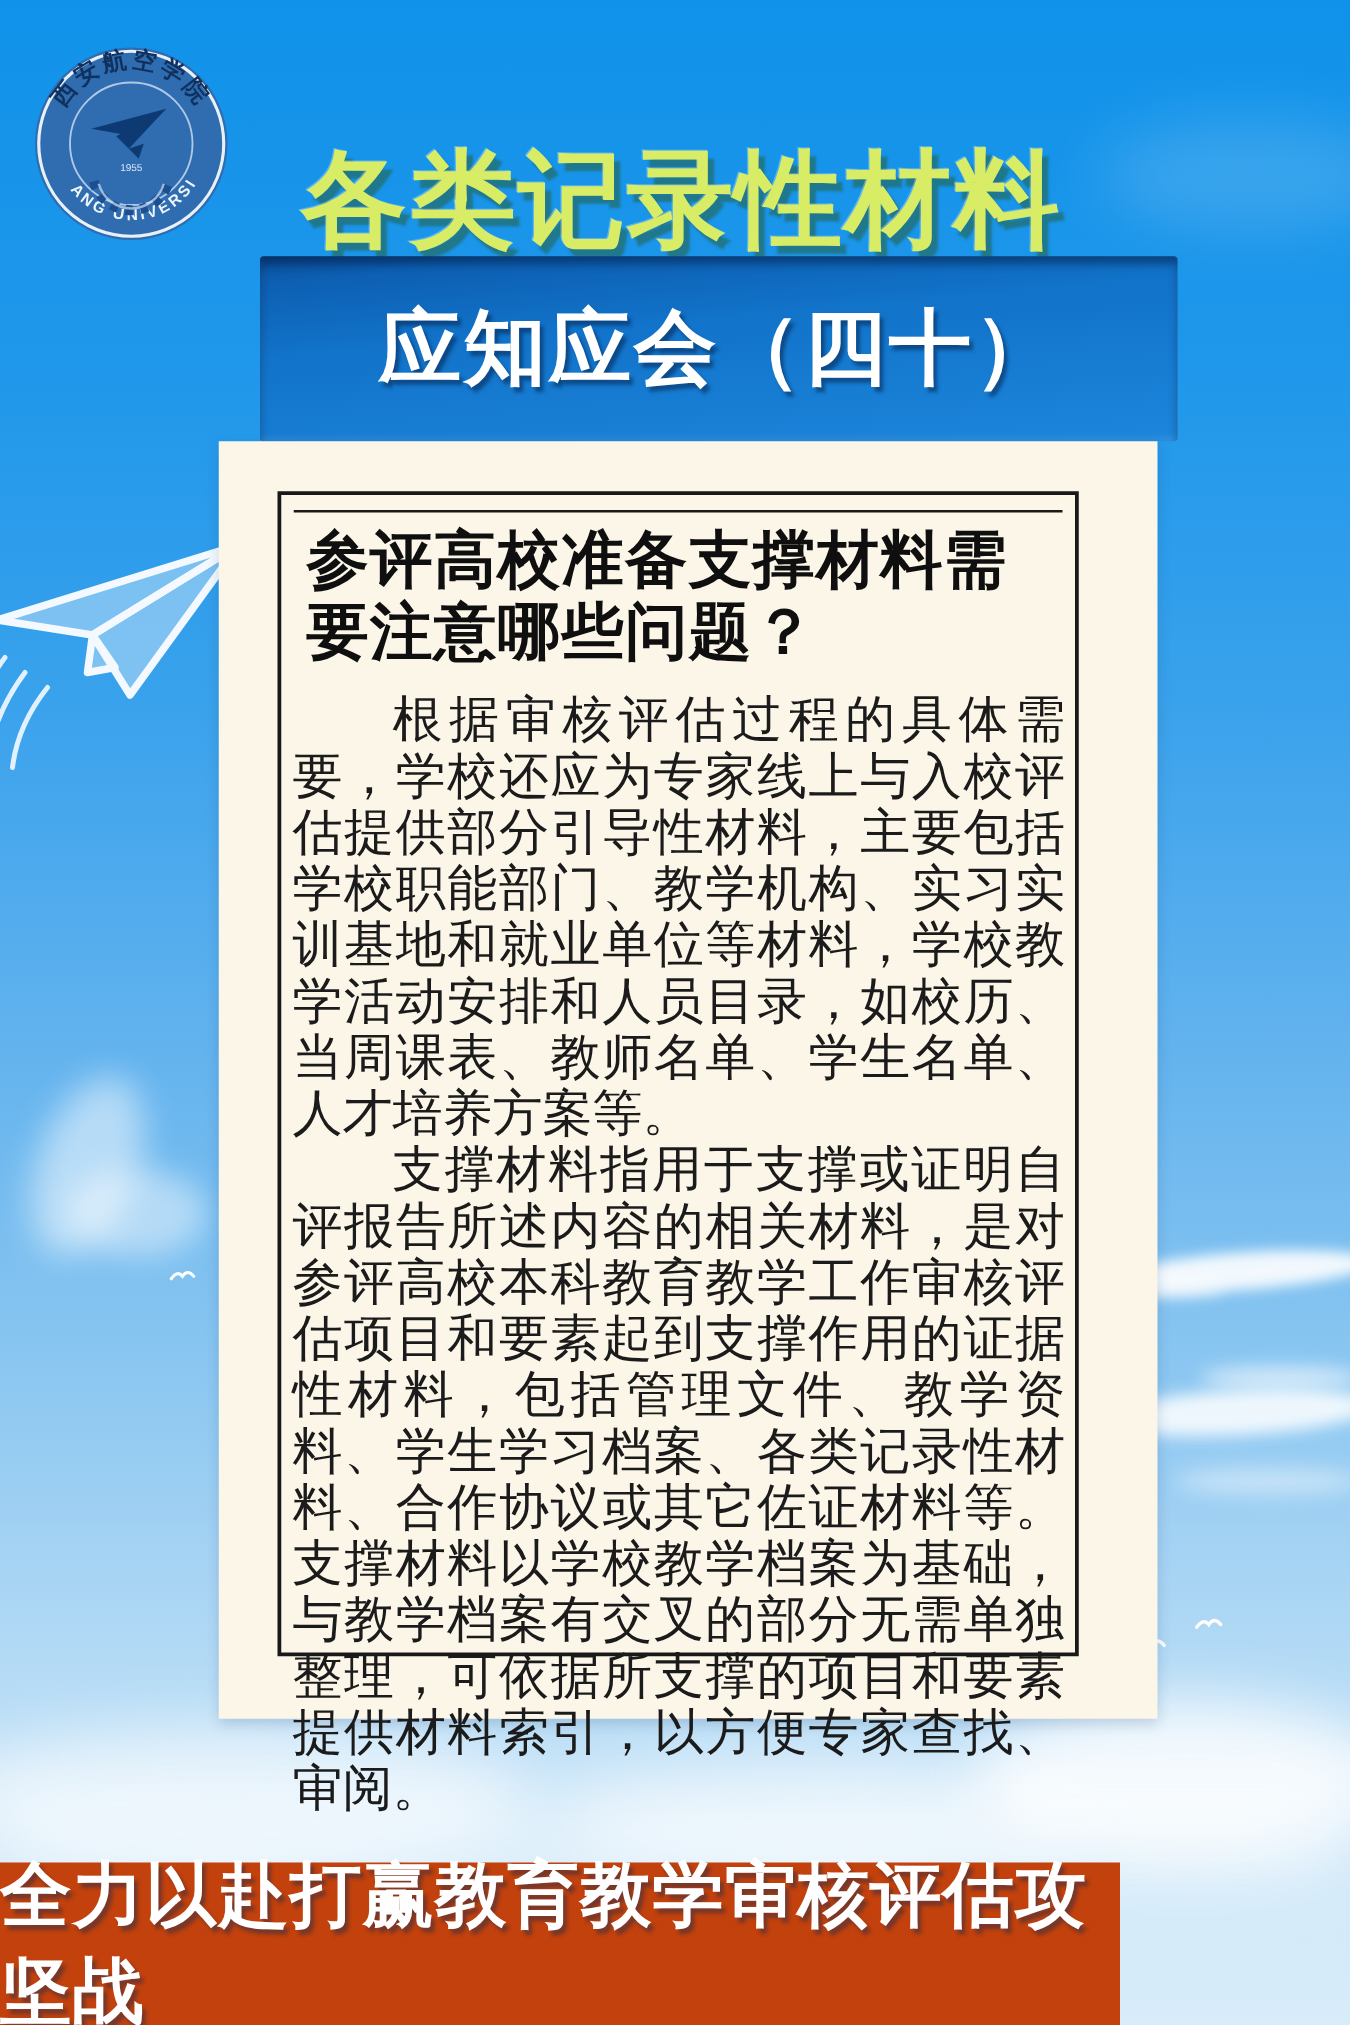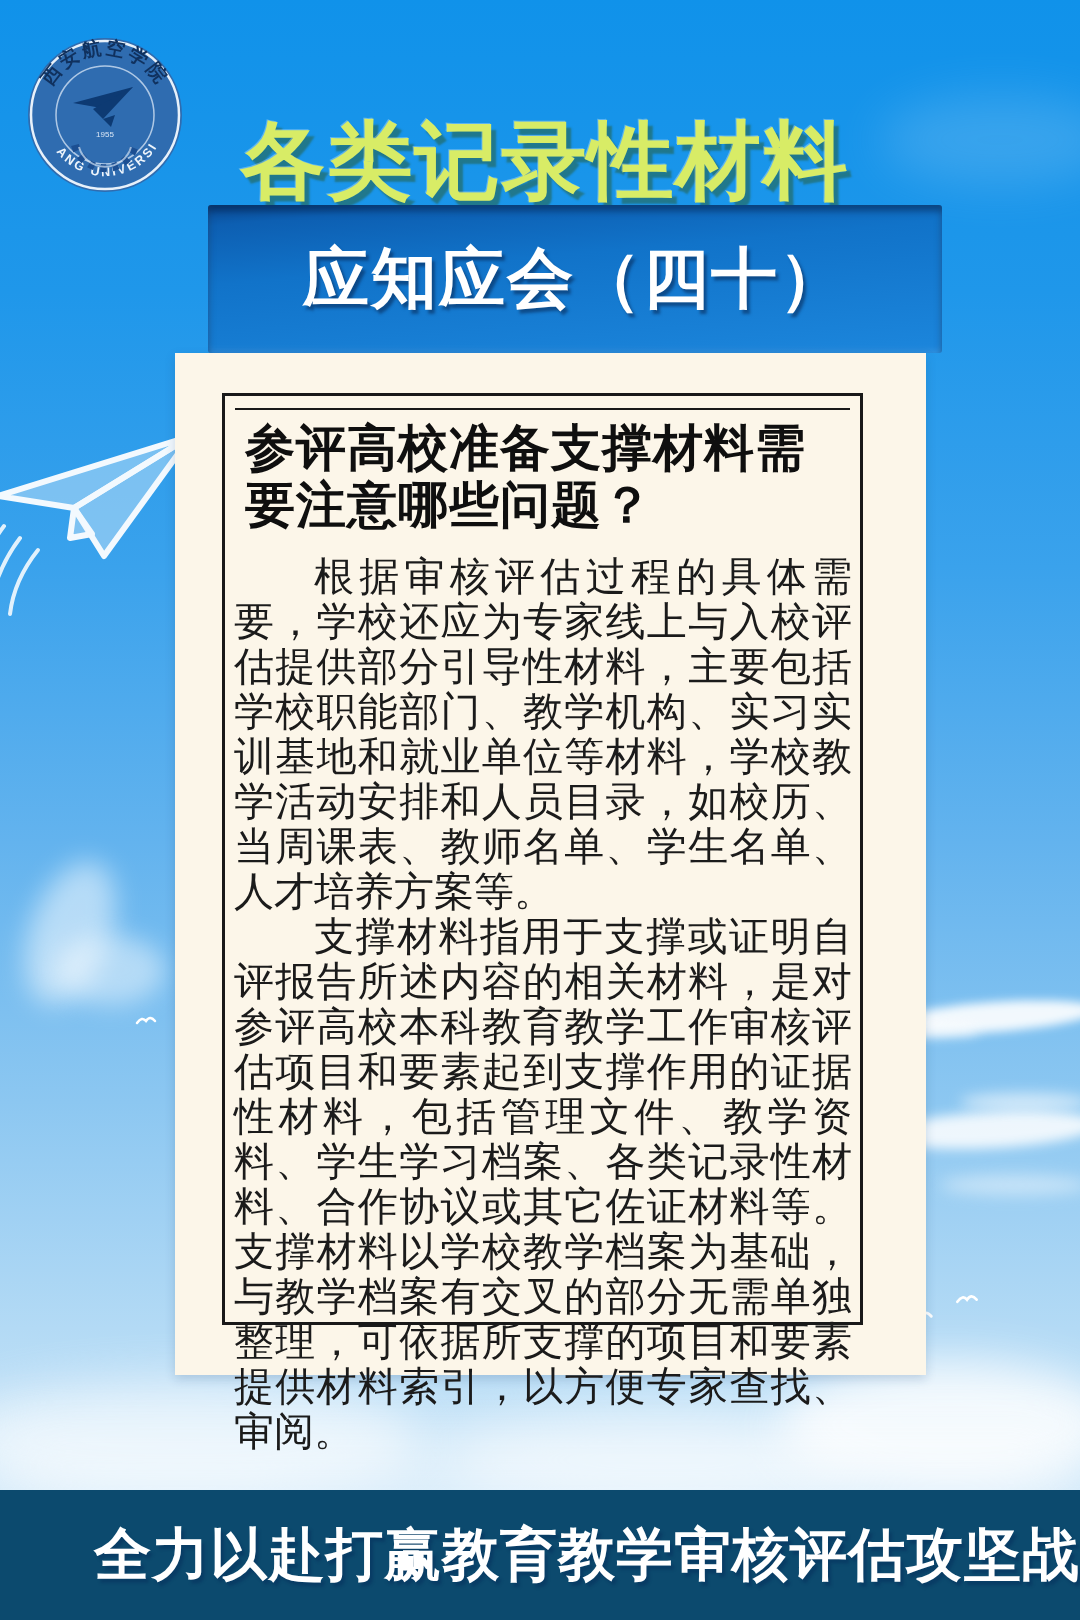--- a/index.html
+++ b/index.html
@@ -35,22 +35,22 @@
     border:3px solid #191919;box-sizing:border-box;}
   .rule{position:absolute;left:10px;right:10px;top:12px;height:0;
     border-top:2px solid #191919;}
   .question{position:absolute;left:20px;right:12px;top:24px;margin:0;
     font-size:50px;line-height:57px;font-weight:800;color:#0f0f0f;letter-spacing:1px;}
   .body-text{position:absolute;left:9px;right:8px;top:158px;
     font-family:"DejaVu Serif","Liberation Serif",serif;
     font-size:40px;line-height:45px;color:#1b1b1b;text-align:justify;}
   .body-text p{margin:0;text-indent:2em;}
   
-  .footer-banner{position:absolute;left:0;top:1490px;width:1080px;height:130px;z-index:2;
-    background:#0c4a6e;display:flex;align-items:center;justify-content:flex-end;}
+  .footer-banner{position:absolute;left:0;top:1490px;width:896px;height:130px;z-index:2;
+    background:#c2410c;display:flex;align-items:center;justify-content:flex-end;}
   .footer-banner span{font-size:57px;font-weight:800;color:#ffffff;letter-spacing:1px;
     text-shadow:3px 4px 3px rgba(4,40,88,.4);}
 </style>
 </head>
 <body>
 
 <div class="stage">
 
   <div class="sky"></div>
 

